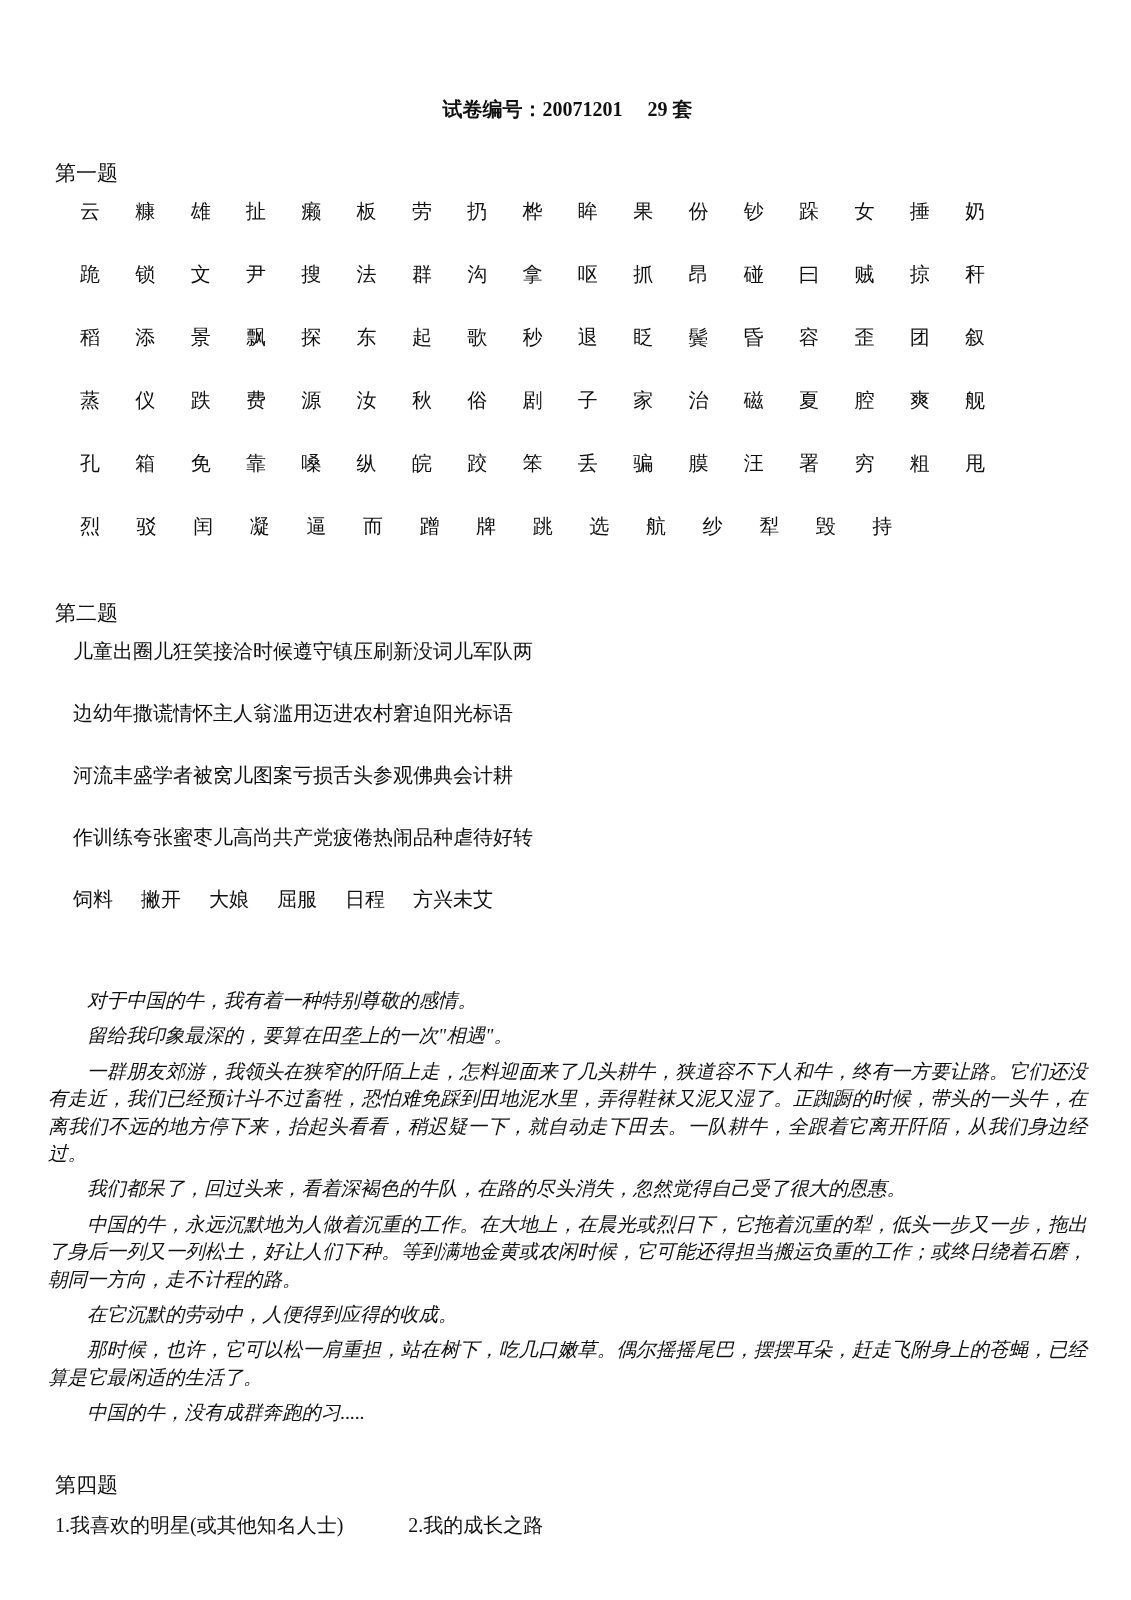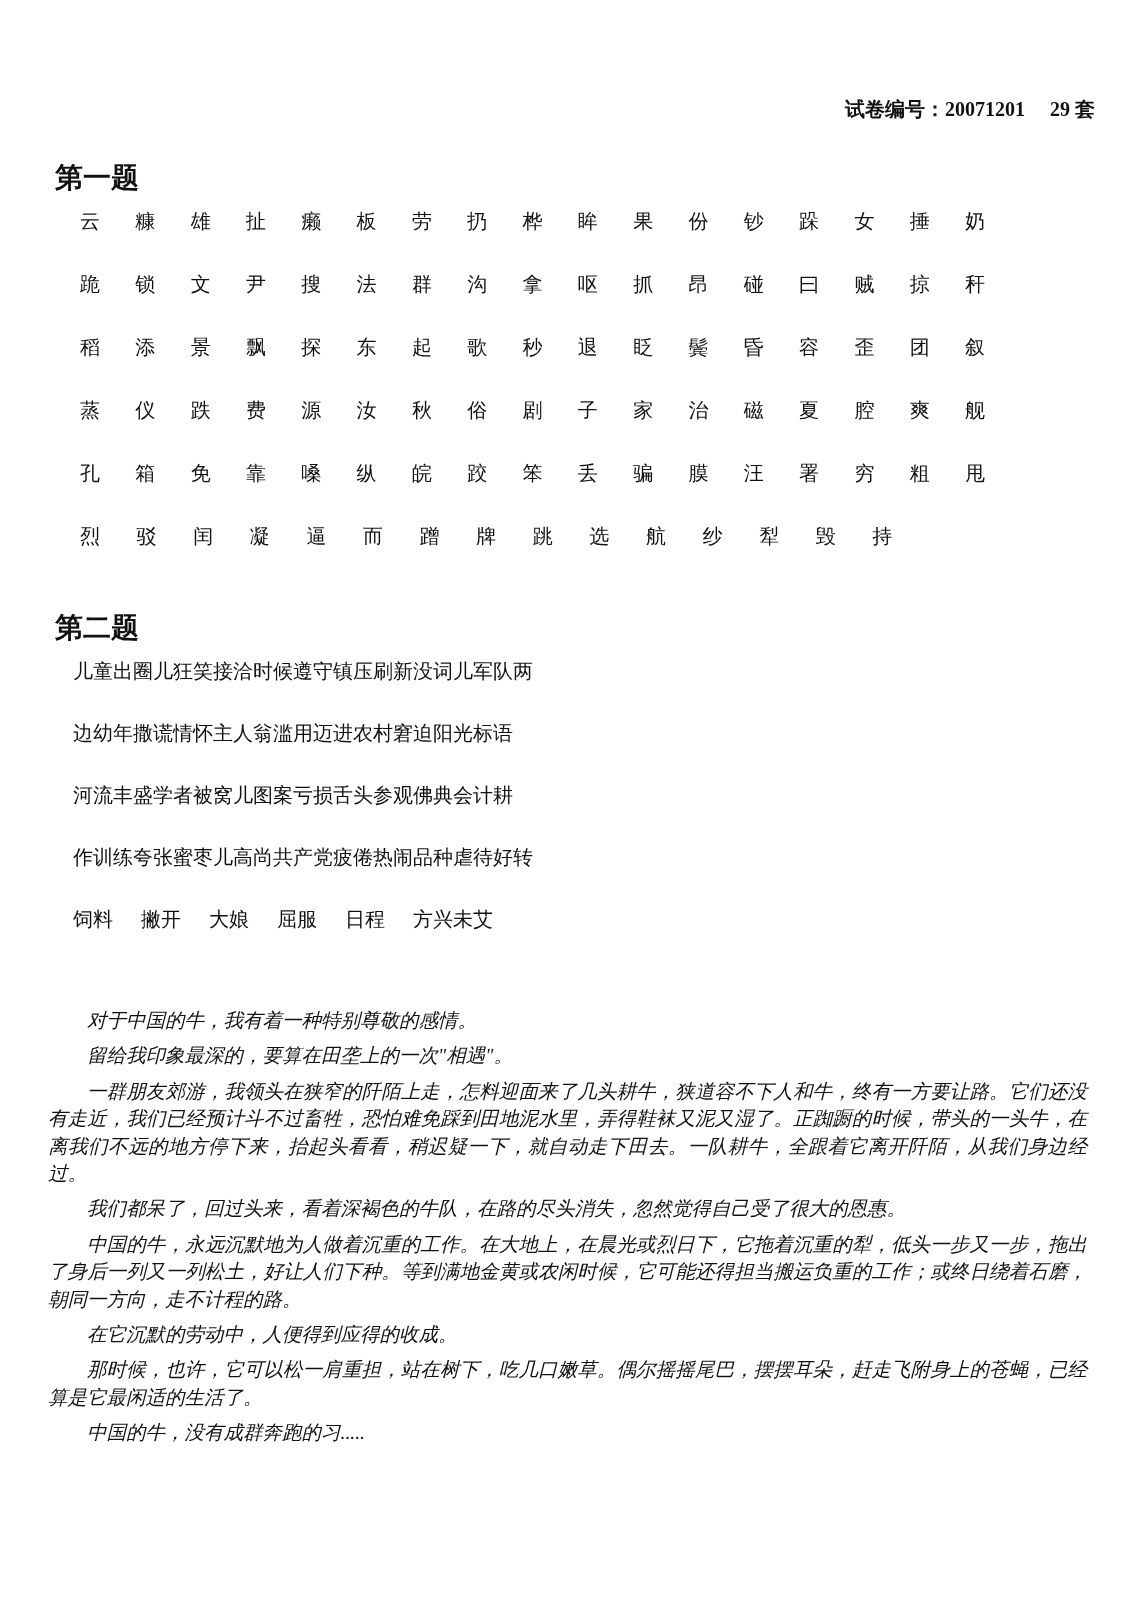--- a/index.html
+++ b/index.html
@@ -8,31 +8,31 @@
     overflow: hidden;
     font-family: "Liberation Serif", "DejaVu Serif", serif;
     color: #111111;
   }
   .page {
     box-sizing: border-box;
     width: 1131px; height: 1600px;
     padding: 96px 36px 0 40px;
   }
   .title {
-    text-align: right;
+    text-align: center;
     font-family: "Liberation Serif", "DejaVu Serif", serif;
     font-weight: bold;
     font-size: 20px;
     white-space: pre;
     margin-bottom: 36px;
   }
   .heading {
     font-family: "Liberation Sans", "DejaVu Sans", sans-serif;
-    font-weight: bold;
-    font-size: 28px;
+    font-weight: normal;
+    font-size: 21px;
     margin: 0 0 13px 15px;
   }
   
   .char-row {
     display: flex;
     justify-content: space-between;
     width: 905px;
     margin-left: 40px;
     margin-bottom: 41px;
     font-size: 20px;
@@ -266,15 +266,20 @@
         <p class="para">一群朋友郊游，我领头在狭窄的阡陌上走，怎料迎面来了几头耕牛，狭道容不下人和牛，终有一方要让路。它们还没有走近，我们已经预计斗不过畜牲，恐怕难免踩到田地泥水里，弄得鞋袜又泥又湿了。正踟蹰的时候，带头的一头牛，在离我们不远的地方停下来，抬起头看看，稍迟疑一下，就自动走下田去。一队耕牛，全跟着它离开阡陌，从我们身边经过。</p>
         <p class="para">我们都呆了，回过头来，看着深褐色的牛队，在路的尽头消失，忽然觉得自己受了很大的恩惠。</p>
         <p class="para">中国的牛，永远沉默地为人做着沉重的工作。在大地上，在晨光或烈日下，它拖着沉重的犁，低头一步又一步，拖出了身后一列又一列松土，好让人们下种。等到满地金黄或农闲时候，它可能还得担当搬运负重的工作；或终日绕着石磨，朝同一方向，走不计程的路。</p>
         <p class="para">在它沉默的劳动中，人便得到应得的收成。</p>
         <p class="para">那时候，也许，它可以松一肩重担，站在树下，吃几口嫩草。偶尔摇摇尾巴，摆摆耳朵，赶走飞附身上的苍蝇，已经算是它最闲适的生活了。</p>
         <p class="para">中国的牛，没有成群奔跑的习.....</p>
       </div>
   </div>
 
   <div class="section section-gap-3">
+    <div class="heading">第四题</div>
+    <div class="topics">
+        <span class="topic">1.我喜欢的明星(或其他知名人士)</span>
+        <span class="topic">2.我的成长之路</span>
+      </div>
   </div>
 
 </div>
 
 </body></html>

